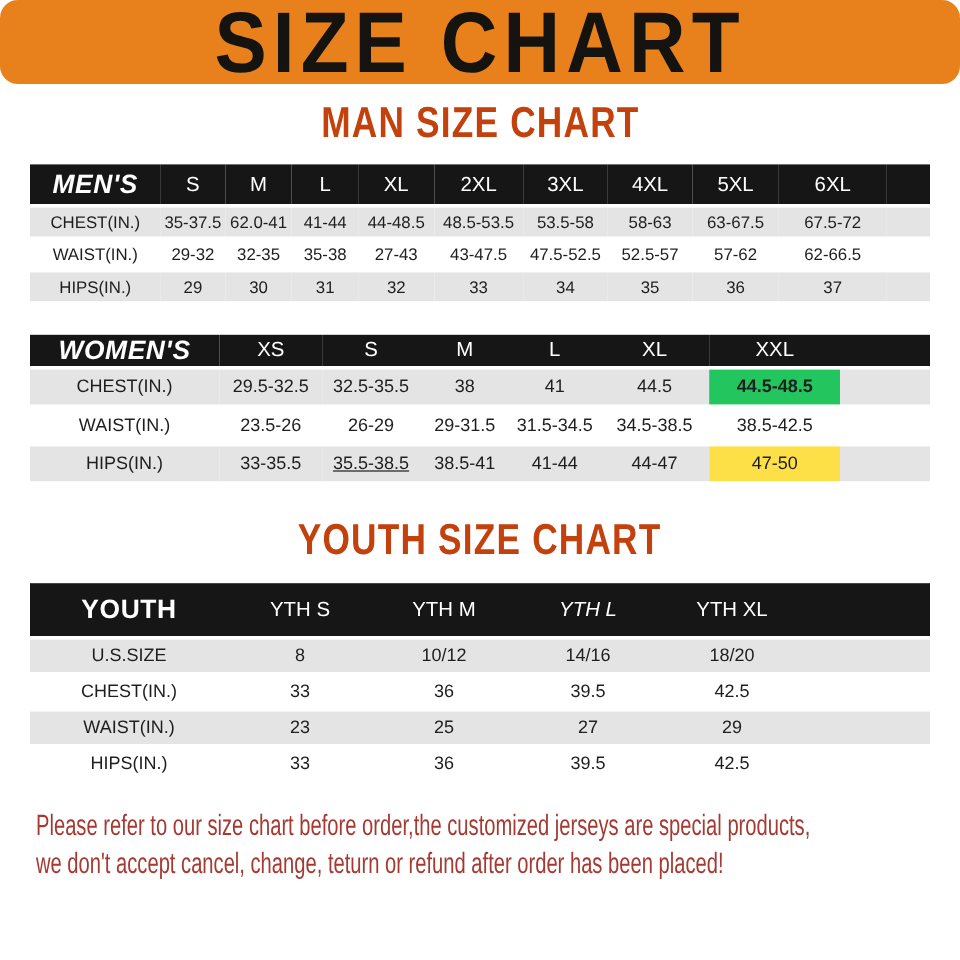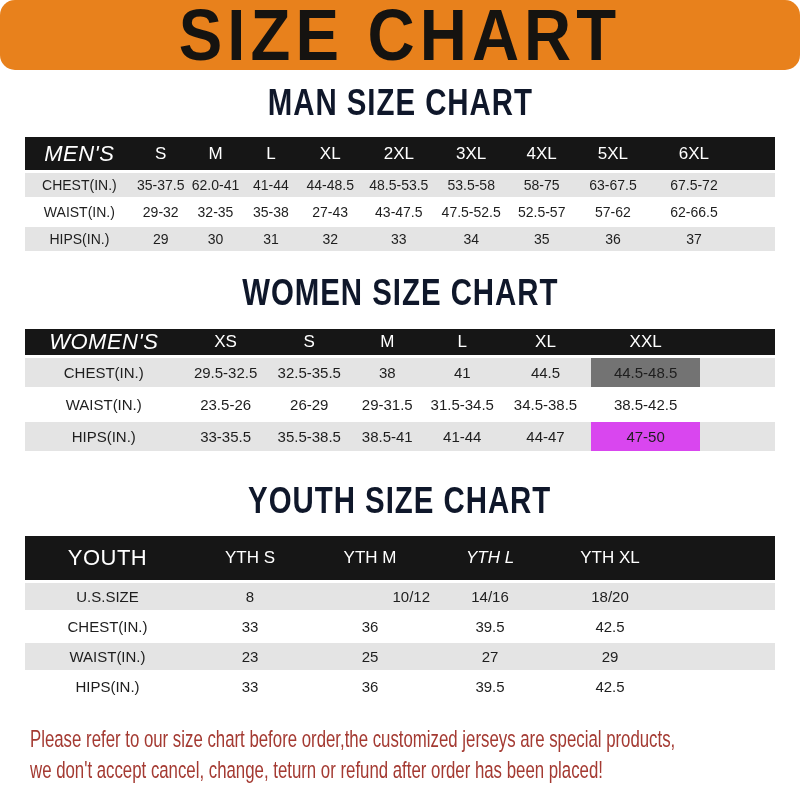--- a/index.html
+++ b/index.html
@@ -5,29 +5,29 @@
   * { margin:0; padding:0; box-sizing:border-box; }
   html,body { width:800px; height:800px; background:#ffffff; overflow:hidden;
     font-family:"Liberation Sans", sans-serif; }
 
   .banner { width:800px; height:70px; background:#E8811C;
     display:flex; align-items:center; justify-content:center; }
   .banner-title { font-size:64px; font-weight:bold; color:#151310;
     letter-spacing:5px; transform:scale(1.02,1.12); white-space:nowrap; }
 
   .section { margin-top:0; }
-  .section-heading { text-align:center; color:#0f172a; }
+  .section-heading { text-align:center; color:#c2410c; }
   .section-heading span { display:inline-block; font-size:30px; font-weight:bold;
     letter-spacing:1px; transform:scale(0.98,1.2); white-space:nowrap; }
 
   table { width:750px; margin:0 auto; border-collapse:separate; border-spacing:0 3px;
     table-layout:fixed; }
   thead th { background:#161616; color:#ffffff; font-weight:normal; font-size:17px;
     text-align:center; vertical-align:middle; }
-  th.tbl-label { font-weight:normal; font-size:22px; letter-spacing:0.5px; }
+  th.tbl-label { font-weight:bold; font-size:22px; letter-spacing:0.5px; }
   .italic-label th.tbl-label { font-style:italic; }
   tbody td { text-align:center; vertical-align:middle; color:#1e1e1e; font-size:15px; }
   tbody tr:nth-child(odd) td { background:#E4E4E4; }
   tbody tr:nth-child(even) td { background:#ffffff; }
   td.row-label { font-size:15px; }
 
   .tbl-men thead th { height:33px; }
   .tbl-men tbody td { height:24px; font-size:14px; }
   .tbl-men td.row-label { font-size:14px; }
   .tbl-women thead th { height:25px; }
@@ -90,21 +90,21 @@
         </thead>
         <tbody>
           <tr>
             <td class="row-label" style="background: rgb(228, 228, 228);">CHEST(IN.)</td>
             <td style="background: rgb(228, 228, 228);">35-37.5</td>
             <td style="background: rgb(228, 228, 228);">62.0-41</td>
             <td style="background: rgb(228, 228, 228);">41-44</td>
             <td style="background: rgb(228, 228, 228);">44-48.5</td>
             <td style="background: rgb(228, 228, 228);">48.5-53.5</td>
             <td style="background: rgb(228, 228, 228);">53.5-58</td>
-            <td style="background: rgb(228, 228, 228);">58-75</td>
+            <td style="background: rgb(228, 228, 228);">58-63</td>
             <td style="background: rgb(228, 228, 228);">63-67.5</td>
             <td style="background: rgb(228, 228, 228);">67.5-72</td>
             <td style="background: rgb(228, 228, 228);"></td>
           </tr>
           <tr>
             <td class="row-label">WAIST(IN.)</td>
             <td>29-32</td>
             <td>32-35</td>
             <td>35-38</td>
             <td>27-43</td>
@@ -126,23 +126,20 @@
             <td style="background: rgb(228, 228, 228);">35</td>
             <td style="background: rgb(228, 228, 228);">36</td>
             <td style="background: rgb(228, 228, 228);">37</td>
             <td style="background: rgb(228, 228, 228);"></td>
           </tr>
         </tbody>
       </table>
   </section>
 
   <section class="section" id="section-women">
-    <h2 class="section-heading">
-      <span>WOMEN SIZE CHART</span>
-    </h2>
     <table class="tbl-women italic-label">
         <colgroup>
           <col style="width: 21%;">
           <col style="width: 11.5%;">
           <col style="width: 10.8%;">
           <col style="width: 10%;">
           <col style="width: 10%;">
           <col style="width: 12.2%;">
           <col style="width: 14.5%;">
           <col style="width: 10%;">
@@ -160,41 +157,41 @@
           </tr>
         </thead>
         <tbody>
           <tr>
             <td class="row-label" style="background: rgb(228, 228, 228);">CHEST(IN.)</td>
             <td style="background: rgb(228, 228, 228);">29.5-32.5</td>
             <td style="background: rgb(228, 228, 228);">32.5-35.5</td>
             <td style="background: rgb(228, 228, 228);">38</td>
             <td style="background: rgb(228, 228, 228);">41</td>
             <td style="background: rgb(228, 228, 228);">44.5</td>
-            <td style="background: #737373;">44.5-48.5</td>
+            <td style="background: #22c55e; font-weight: bold;">44.5-48.5</td>
             <td style="background: rgb(228, 228, 228);"></td>
           </tr>
           <tr>
             <td class="row-label">WAIST(IN.)</td>
             <td>23.5-26</td>
             <td>26-29</td>
             <td>29-31.5</td>
             <td>31.5-34.5</td>
             <td>34.5-38.5</td>
             <td>38.5-42.5</td>
             <td></td>
           </tr>
           <tr>
             <td class="row-label" style="background: rgb(228, 228, 228);">HIPS(IN.)</td>
             <td style="background: rgb(228, 228, 228);">33-35.5</td>
-            <td style="background: rgb(228, 228, 228);">35.5-38.5</td>
+            <td style="background: rgb(228, 228, 228); text-decoration: underline;">35.5-38.5</td>
             <td style="background: rgb(228, 228, 228);">38.5-41</td>
             <td style="background: rgb(228, 228, 228);">41-44</td>
             <td style="background: rgb(228, 228, 228);">44-47</td>
-            <td style="background: #d946ef;">47-50</td>
+            <td style="background: #fde047;">47-50</td>
             <td style="background: rgb(228, 228, 228);"></td>
           </tr>
         </tbody>
       </table>
   </section>
 
   <section class="section" id="section-youth">
     <h2 class="section-heading">
       <span>YOUTH SIZE CHART</span>
     </h2>
@@ -214,21 +211,21 @@
             <th style="background: rgb(22, 22, 22);">YTH M</th>
             <th style="background: rgb(22, 22, 22); font-style: italic;">YTH L</th>
             <th style="background: rgb(22, 22, 22);">YTH XL</th>
             <th style="background: rgb(22, 22, 22);"></th>
           </tr>
         </thead>
         <tbody>
           <tr>
             <td class="row-label" style="background: rgb(228, 228, 228);">U.S.SIZE</td>
             <td style="background: rgb(228, 228, 228);">8</td>
-            <td style="background: rgb(228, 228, 228); text-align: right;">10/12</td>
+            <td style="background: rgb(228, 228, 228);">10/12</td>
             <td style="background: rgb(228, 228, 228);">14/16</td>
             <td style="background: rgb(228, 228, 228);">18/20</td>
             <td style="background: rgb(228, 228, 228);"></td>
           </tr>
           <tr>
             <td class="row-label">CHEST(IN.)</td>
             <td>33</td>
             <td>36</td>
             <td>39.5</td>
             <td>42.5</td>

